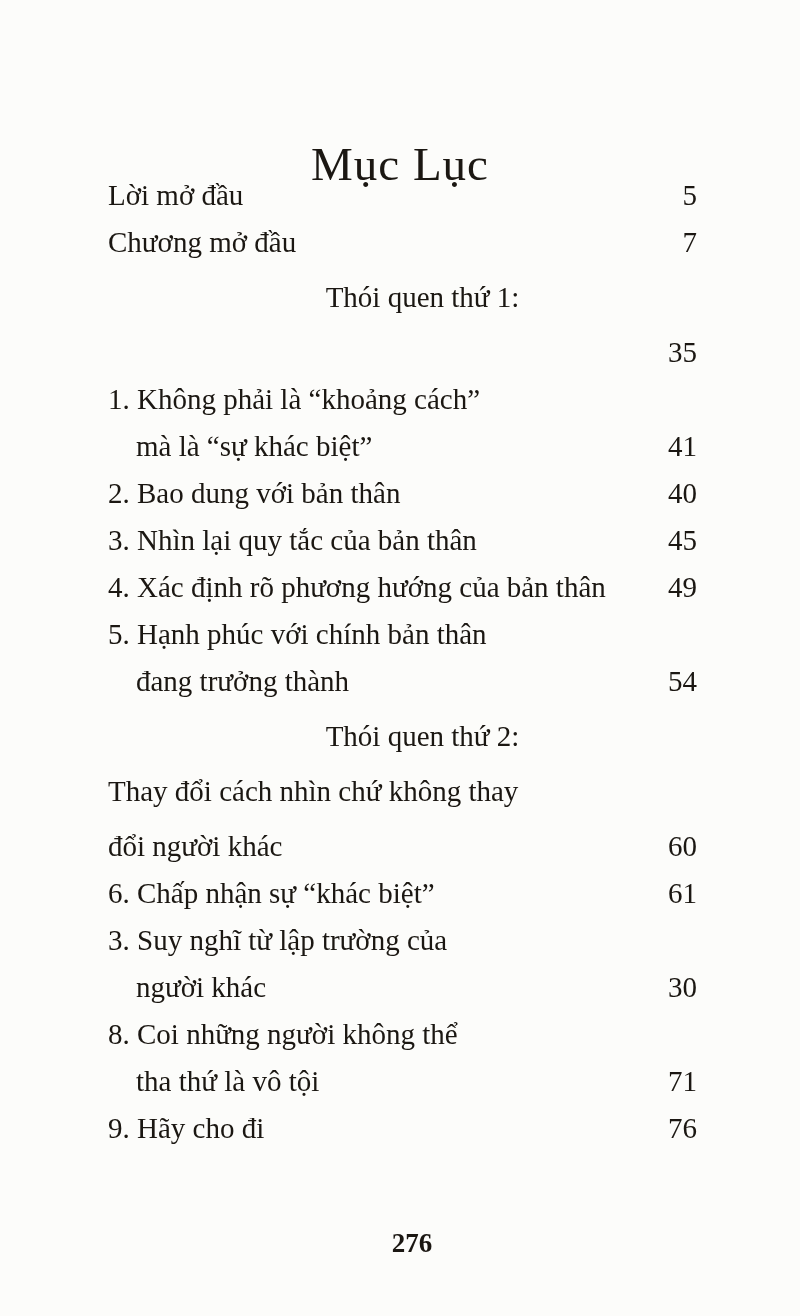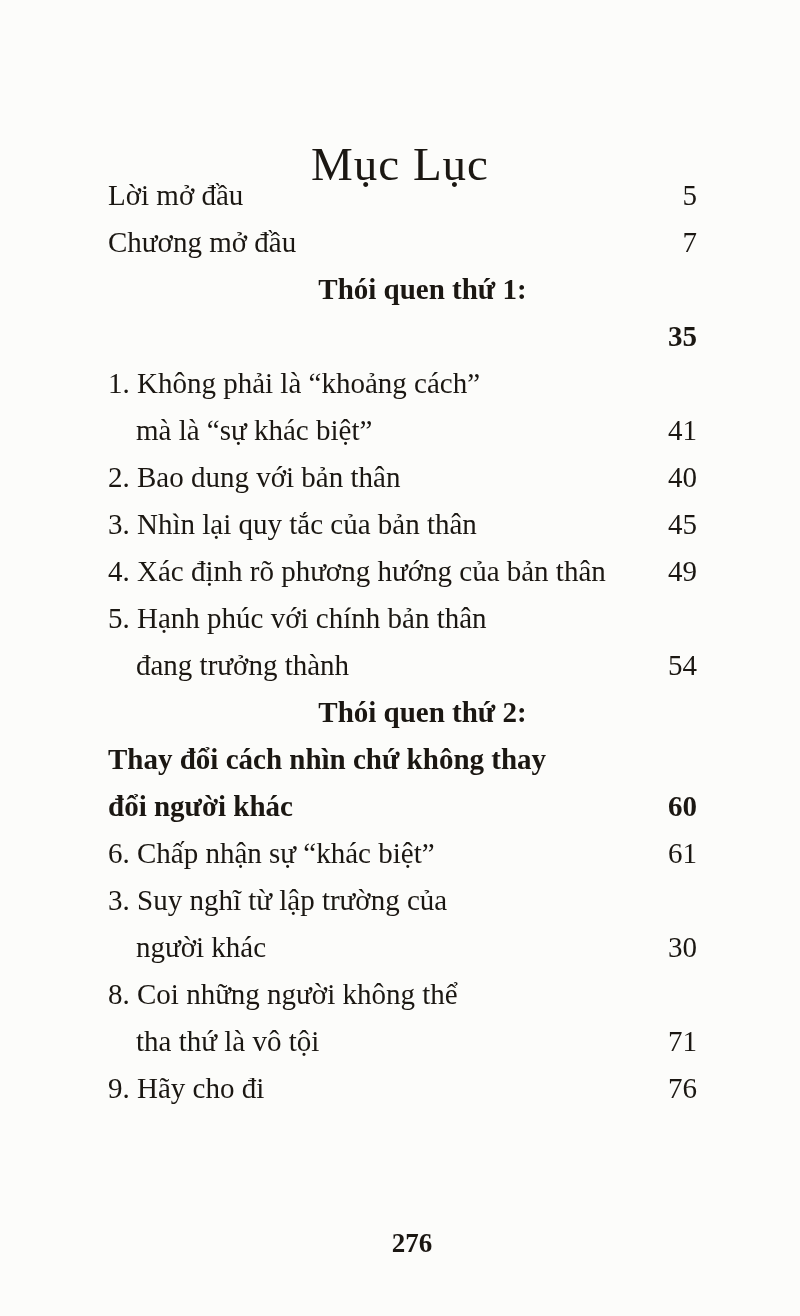--- a/index.html
+++ b/index.html
@@ -42,21 +42,22 @@
     font-size: 29px;
     line-height: 47px;
     white-space: nowrap;
     gap: 24px;
   }
   .row .num {
     margin-left: auto;
     padding-left: 12px;
   }
   .row.bold {
-    font-weight: 700;
+    font-weight: 400;
+    margin-top: 8px;
   }
   .row.center {
     justify-content: center;
     transform: translateX(20px);
   }
   .row.indent {
     padding-left: 28px;
   }
   .folio {
     position: absolute;

